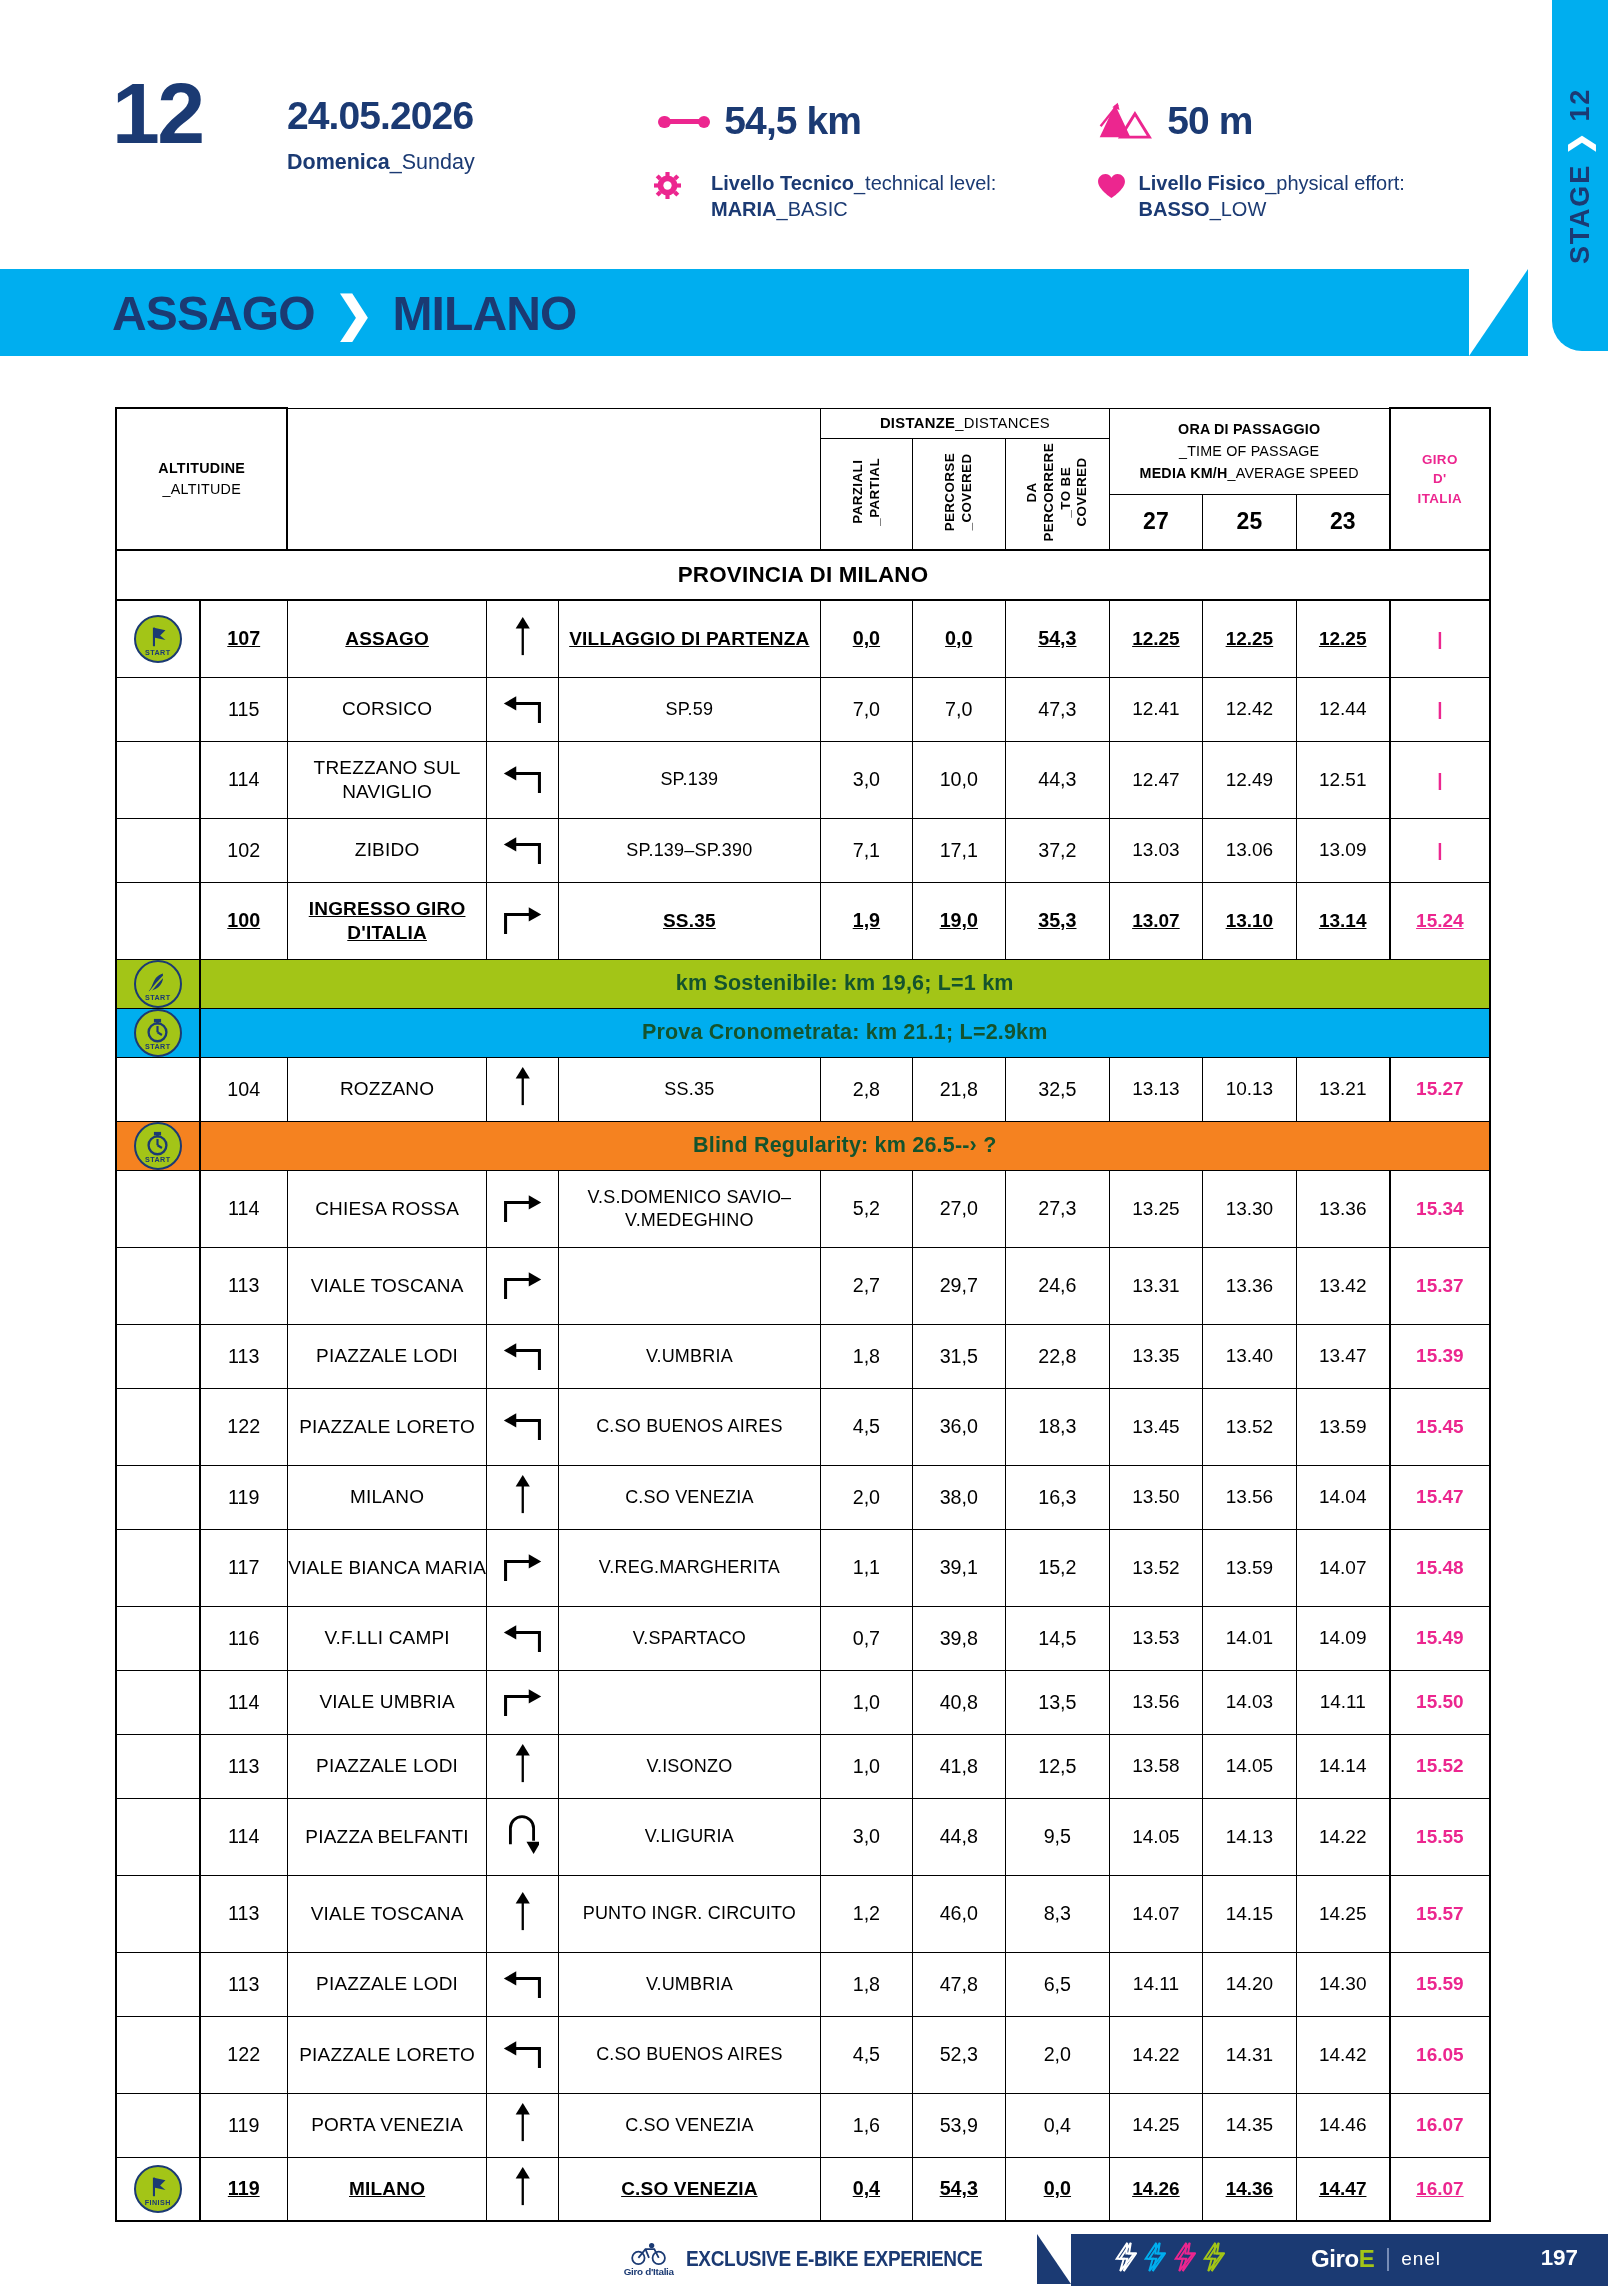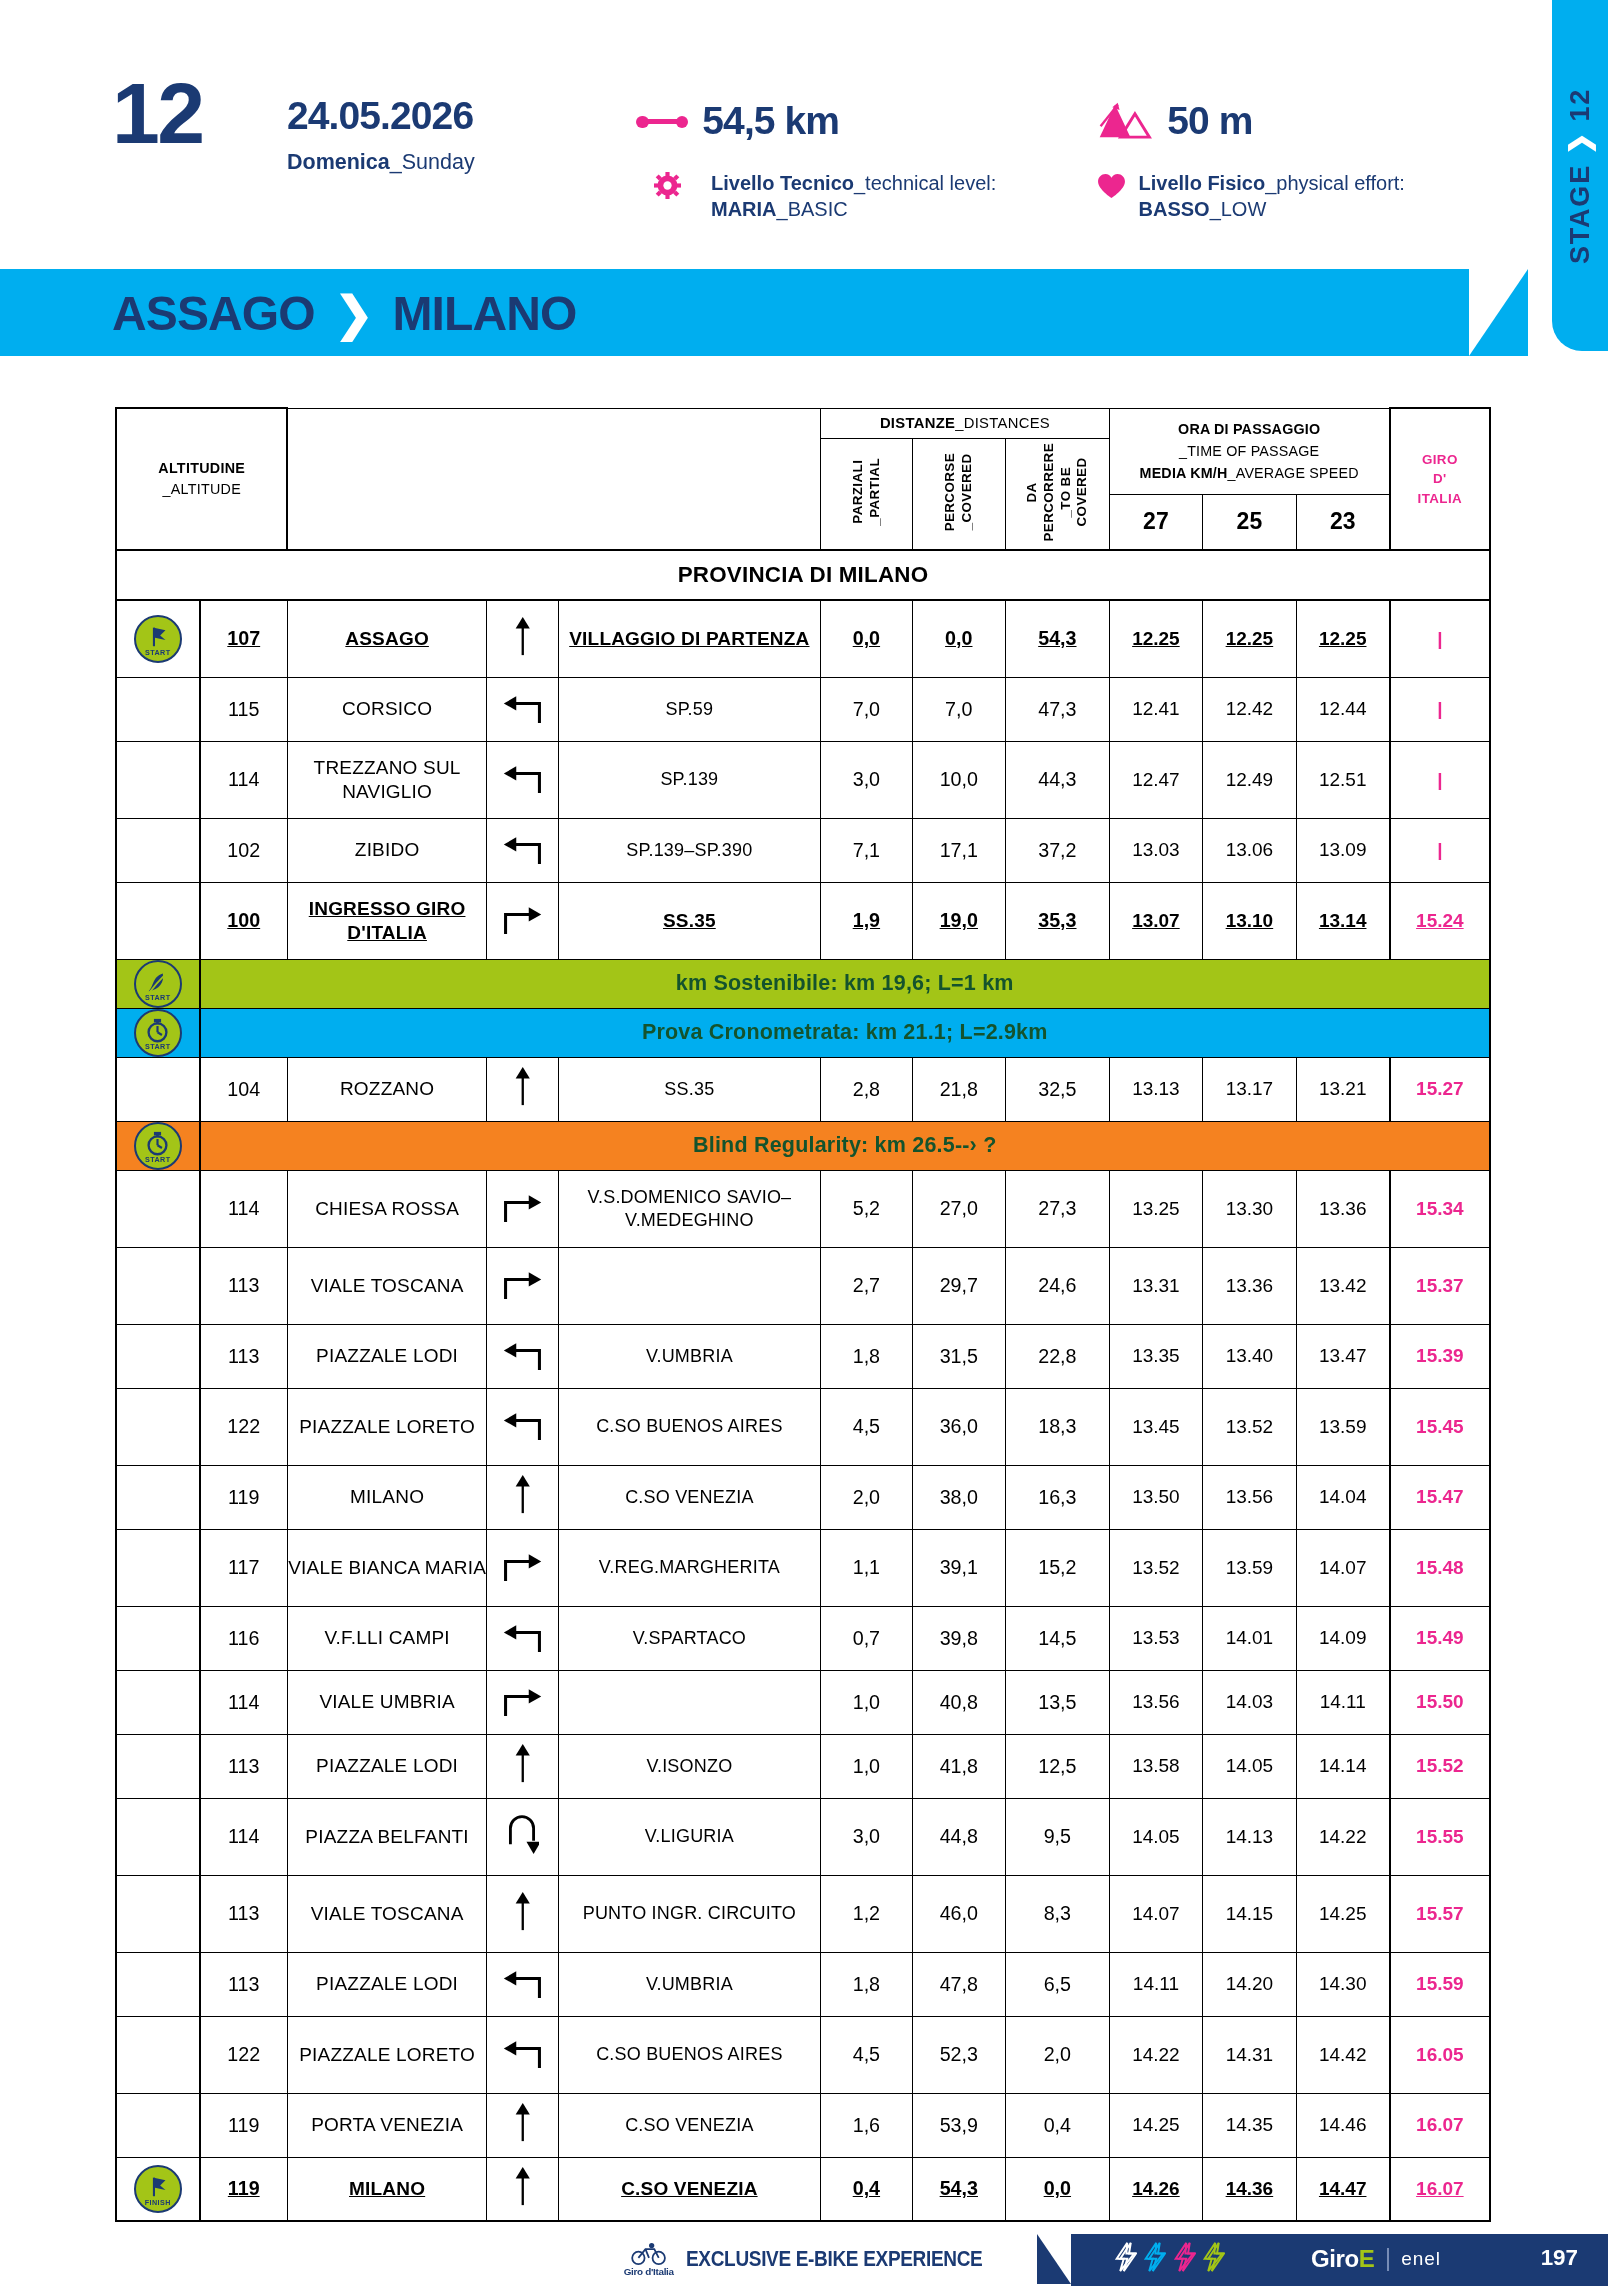--- a/index.html
+++ b/index.html
@@ -34,21 +34,21 @@
     position: absolute; left: 112px; top: 70px;
     font-size: 86px; font-weight: bold; color: #1B3A73;
     letter-spacing: -2.7px; line-height: 1;
   }
   .date-block { position: absolute; left: 287px; top: 94px; }
   .date-main { font-size: 39px; font-weight: bold; color: #1B3A73; letter-spacing: -0.9px; }
   .date-sub { margin-top: 11.6px; font-size: 21.5px; color: #1B3A73; }
   .date-sub b { font-weight: bold; }
   .date-sub span { font-weight: normal; }
 
-  .dist-block { position: absolute; left: 636px; top: 99px; display: flex; align-items: center; gap: 14.3px; }
+  .dist-block { position: absolute; left: 658px; top: 99px; display: flex; align-items: center; gap: 14.3px; }
   .dist-icon { width: 52px; height: 18px; position: relative; }
   .dist-icon .bar { position: absolute; left: 5.4px; top: 7.2px; width: 41px; height: 4.5px; background: #EC268F; }
   .dist-icon .dot { position: absolute; top: 3.6px; width: 12.5px; height: 12.5px; border-radius: 50%; background: #EC268F; }
   .dist-icon .dot.l { left: 0; }
   .dist-icon .dot.r { right: 0; }
   .dist-val { font-size: 39px; font-weight: bold; color: #1B3A73; letter-spacing: -0.9px; }
 
   .elev-block { position: absolute; left: 1097px; top: 99px; display: flex; align-items: center; gap: 14.3px; }
   .elev-val { font-size: 39px; font-weight: bold; color: #1B3A73; letter-spacing: -0.9px; }
 
@@ -466,21 +466,21 @@
             <td class="loc">ROZZANO</td>
             <td><span class="arrow"><svg width="21.5" height="39" viewBox="0 0 24 44">
                   <line x1="12" y1="43" x2="12" y2="8" stroke="#000" stroke-width="2.6"></line>
                   <polygon points="12,0 20,13 4,13" fill="#000"></polygon>
                 </svg></span></td>
             <td class="road">SS.35</td>
             <td class="num">2,8</td>
             <td class="num">21,8</td>
             <td class="num">32,5</td>
             <td class="tim">13.13</td>
-            <td class="tim">13.17</td>
+            <td class="tim">10.13</td>
             <td class="tim">13.21</td>
             <td class="giro ow">15.27</td>
           </tr>
           <tr class="banner">
             <td class="ow b-orange">
               <div class="badge" style="background:#A3C517">
                 <svg width="25" height="25" viewBox="0 0 28 28">
                   <circle cx="14" cy="16" r="10" fill="none" stroke="#1B3A73" stroke-width="2.6"></circle>
                   <rect x="10" y="1" width="8" height="4" fill="#1B3A73"></rect>
                   <rect x="12.6" y="4" width="2.8" height="3" fill="#1B3A73"></rect>

